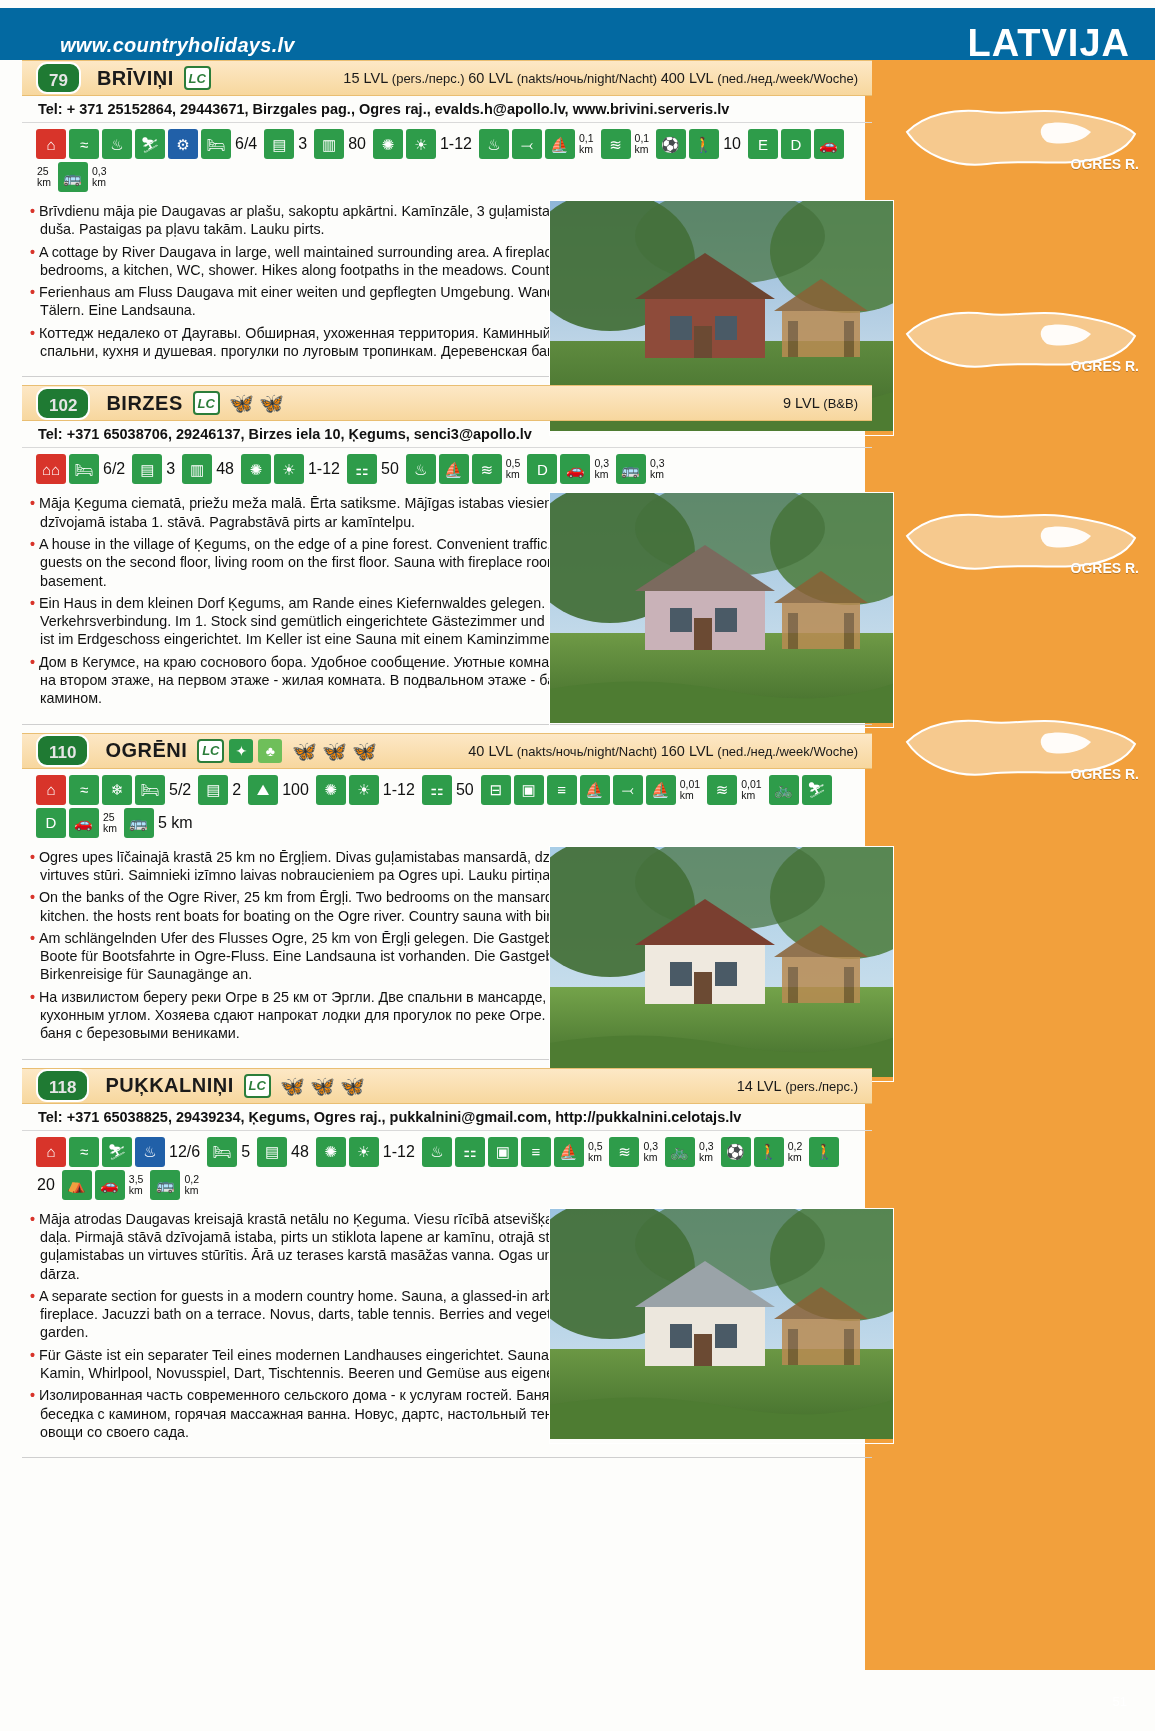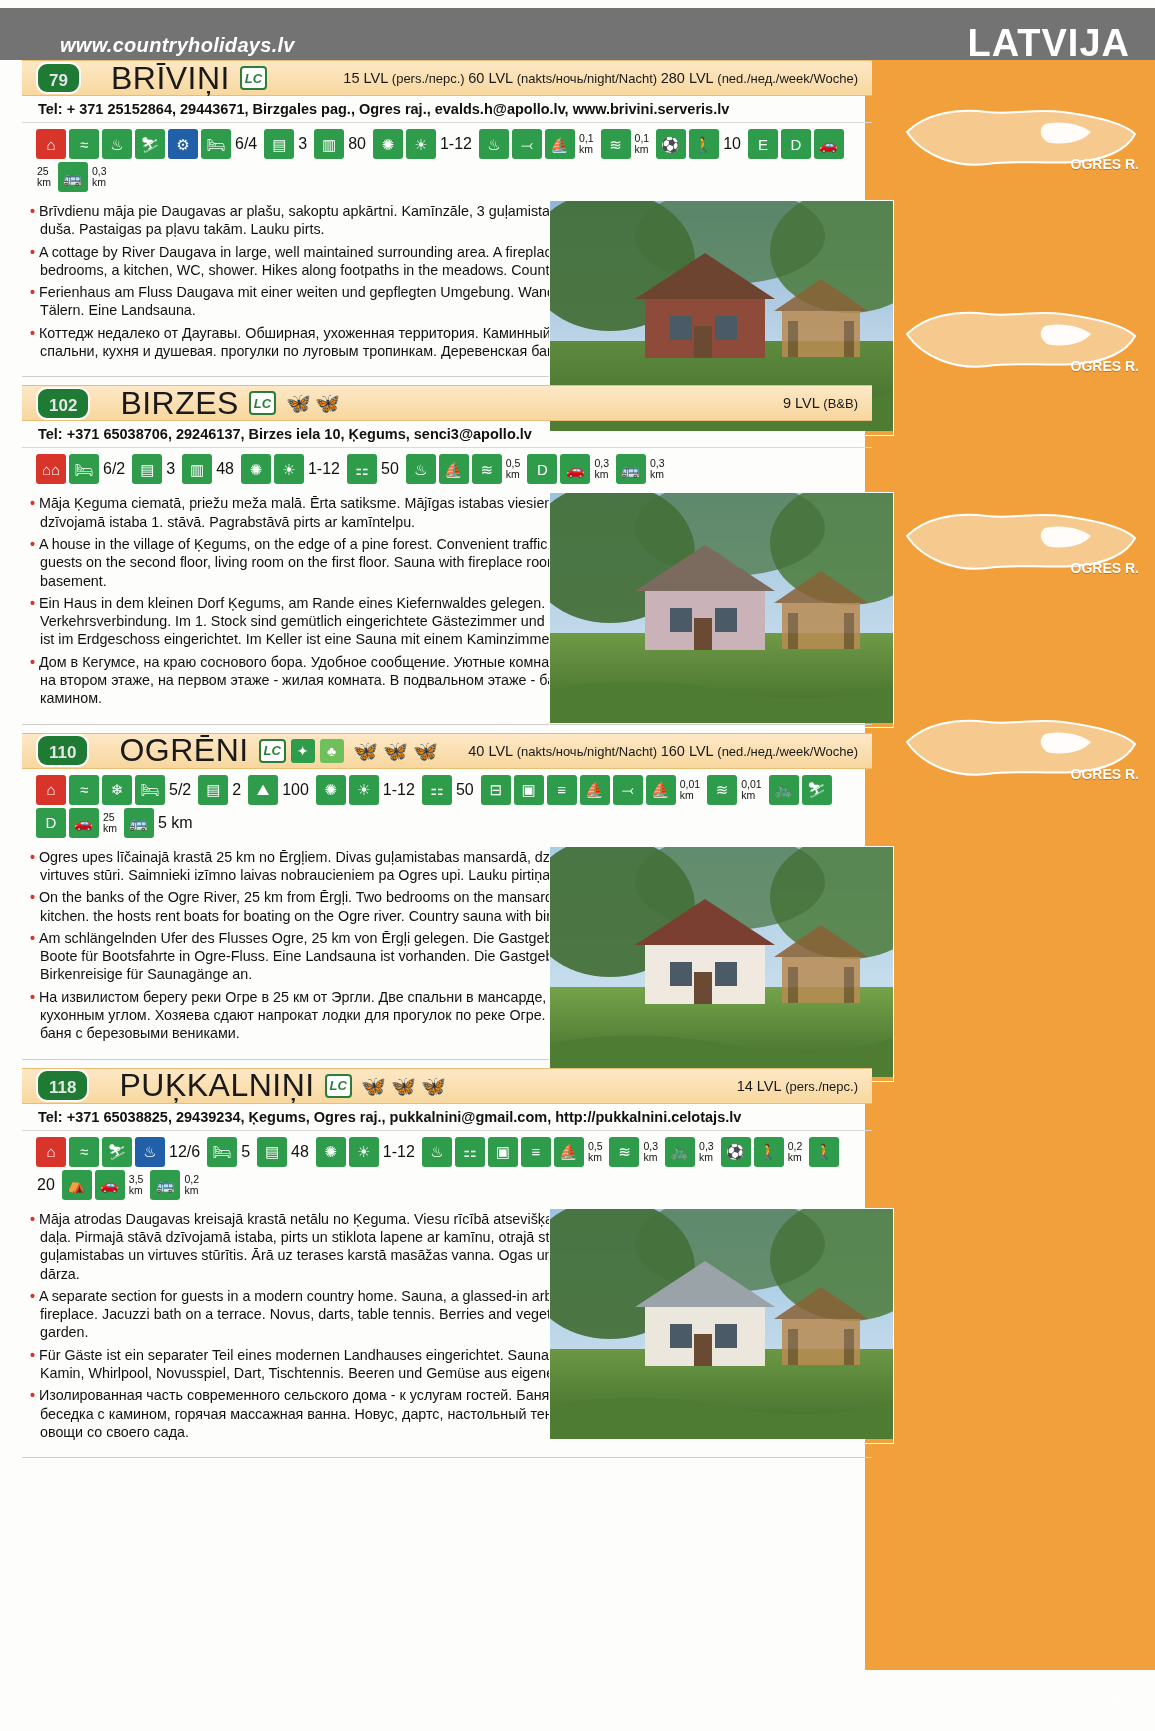--- a/index.html
+++ b/index.html
@@ -11,21 +11,21 @@
     position:relative;
     overflow:hidden;
   }
   .page {
     position:absolute; left:0; top:0; width:1155px; height:1731px;
     background:#fdfdfb;
   }
   
   .header {
     position:absolute; left:0; top:8px; width:1155px; height:52px;
-    background:#737373;
+    background:#0369a1;
   }
   .header .url {
     position:absolute; left:60px; top:26px;
     font-size:20px; font-weight:bold; font-style:italic; color:#ffffff;
     letter-spacing:0.3px;
   }
   .header .country {
     position:absolute; right:25px; top:14px;
     font-size:38px; font-weight:bold; color:#ffffff;
     letter-spacing:1px;
@@ -49,22 +49,22 @@
   }
   .num {
     margin-left:14px;
     background:#1f7a33; color:#e5e5e5;
     font-weight:bold; font-size:17px;
     border-radius:11px; padding:8px 11px 3px 11px;
     border:2px solid #ffffff;
     line-height:1.05;
   }
   .name {
-    margin-left:30px;
-    font-size:32px; font-weight:normal; color:#1a1a1a;
+    margin-left:16px;
+    font-size:20px; font-weight:bold; color:#1a1a1a;
     letter-spacing:0.5px;
   }
   .lc-logo {
     margin-left:10px; width:27px; height:24px;
     border:2px solid #2b7d3a; border-radius:4px;
     color:#2b7d3a; font-weight:bold; font-size:13px;
     display:flex; align-items:center; justify-content:center;
     font-style:italic; background:#fff;
   }
   .badge-sq {
@@ -143,21 +143,21 @@
   <div class="rightbar"></div>
 
   <div class="pagenum">51</div>
 
   <div class="content" id="listings-root">
       <div class="listing">
         <div class="titlebar">
           <div class="num">79</div>
           <div class="name">BRĪVIŅI</div>
           <div class="lc-logo">LC</div>
-          <div class="price"><b>15 LVL</b><span class="small"> (pers./перс.) </span><b>60 LVL</b><span class="small"> (nakts/ночь/night/Nacht) </span><b>280 LVL</b><span class="small"> (ned./нед./week/Woche)</span></div>
+          <div class="price"><b>15 LVL</b><span class="small"> (pers./перс.) </span><b>60 LVL</b><span class="small"> (nakts/ночь/night/Nacht) </span><b>400 LVL</b><span class="small"> (ned./нед./week/Woche)</span></div>
         </div>
         <div class="telbar">Tel: + 371 25152864, 29443671, Birzgales pag., Ogres raj., evalds.h@apollo.lv, www.brivini.serveris.lv</div>
         <div class="icons">
           <div class="ic red">⌂</div>
           <div class="ic ">≈</div>
           <div class="ic ">♨</div>
           <div class="ic ">⛷</div>
           <div class="ic blue">⚙</div>
           <div class="ic ">🛏</div>
           <span class="icval">6/4</span>

